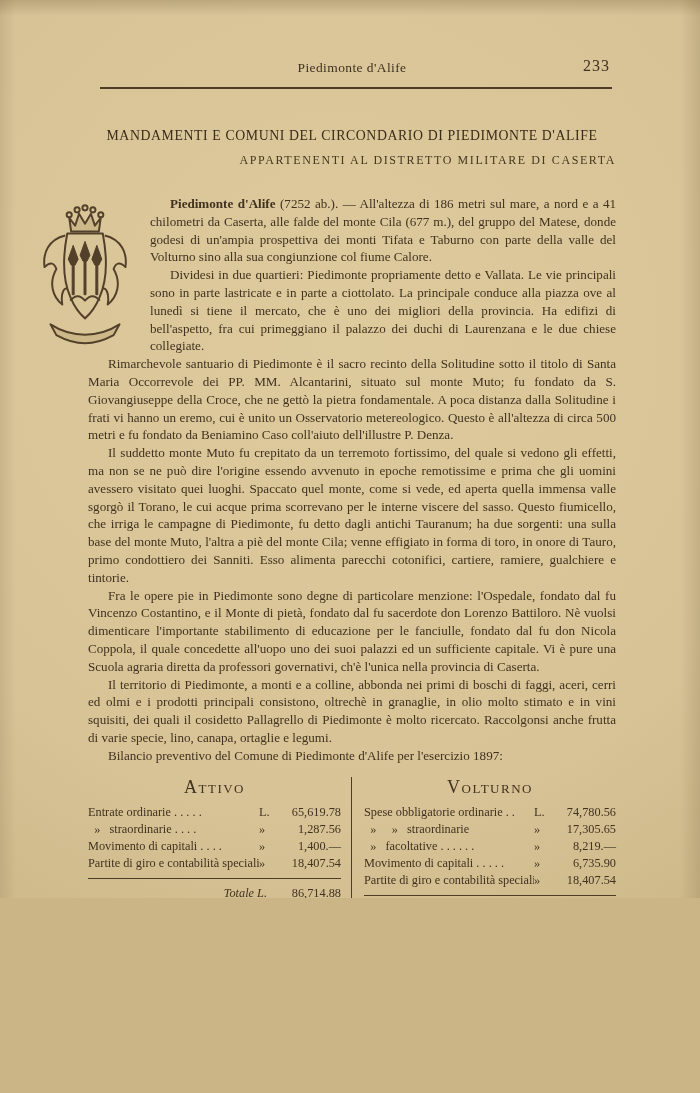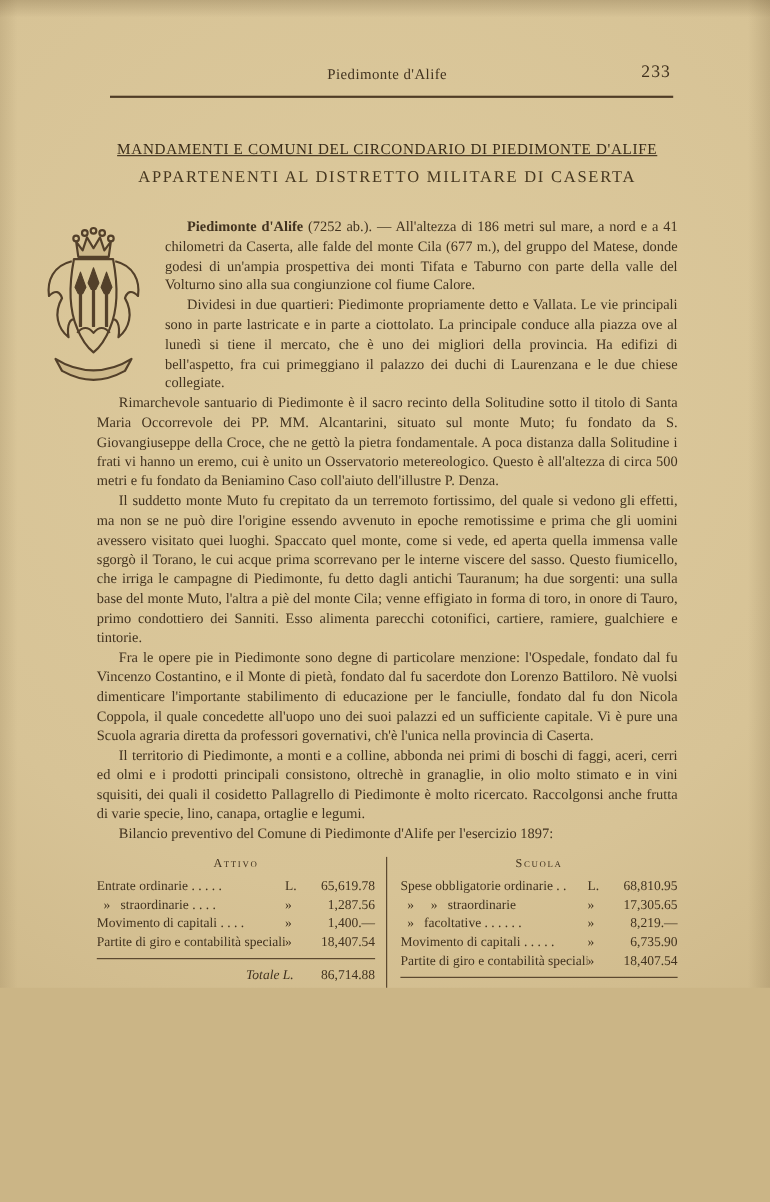--- a/index.html
+++ b/index.html
@@ -15,32 +15,32 @@
       linear-gradient(180deg, rgba(84,63,31,.22) 0, rgba(84,63,31,0) 16px),
       linear-gradient(270deg, rgba(84,63,31,.16) 0, rgba(84,63,31,0) 20px),
       linear-gradient(90deg, rgba(84,63,31,.12) 0, rgba(84,63,31,0) 16px),
       radial-gradient(120% 95% at 48% 38%, #ddca9d 0%, #d7c396 55%, #c7b080 100%);
   }
   .running-head{position:absolute;top:60px;left:88px;right:84px;height:22px;}
   .rh-title{display:block;text-align:center;font-size:13.5px;letter-spacing:.4px;}
   .rh-page{position:absolute;right:6px;top:-3px;font-size:16px;letter-spacing:1px;}
   .head-rule{position:absolute;top:87px;left:100px;right:88px;height:2px;background:#4f3c26;}
   .content{position:absolute;top:128px;left:88px;width:528px;}
-  .title{margin:0 0 9px;text-align:center;font-size:13.8px;font-weight:normal;letter-spacing:.6px;color:#3a2c19;text-decoration:underline;}
-  .subtitle{margin:0 0 27px;text-align:center;font-size:15px;font-weight:normal;letter-spacing:1.6px;color:#46371f;}
+  .title{margin:0 0 9px;text-align:center;font-size:13.8px;font-weight:normal;letter-spacing:.6px;color:#3a2c19;}
+  .subtitle{margin:0 0 27px;text-align:right;font-size:12px;font-weight:normal;letter-spacing:1.6px;color:#46371f;}
   .para{margin:0;text-align:justify;font-size:13.1px;line-height:17.8px;text-indent:20px;}
   .b{font-weight:bold;}
   .i{}
   .crest{float:left;width:102px;height:148px;margin:3px 14px 2px -54px;}
   .crest svg{display:block;width:100%;height:100%;}
   .fin-table{display:flex;margin-top:12px;font-size:12.3px;}
   .fin-col{box-sizing:border-box;width:50%;}
   .fin-col.left{padding-right:10px;border-right:1.5px solid #4f3c26;}
   .fin-col.right{padding-left:12px;}
-  .fin-head{text-align:center;font-variant:small-caps;letter-spacing:1.5px;margin-bottom:6px;font-size:11px;}
+  .fin-head{text-align:center;font-variant:small-caps;letter-spacing:1.5px;margin-bottom:6px;font-size:18px;}
   .fin-row{display:flex;line-height:17px;white-space:nowrap;}
   .fin-lbl{flex:1;overflow:hidden;}
   .fin-cur{width:15px;margin-right:5px;text-align:left;}
   .fin-amt{width:62px;text-align:right;}
   .fin-total{display:flex;justify-content:flex-end;border-top:1.4px solid #4f3c26;margin-top:6px;padding-top:6px;line-height:17px;}
   .fin-total .t-lbl{font-style:italic;margin-right:12px;}
   .fin-total .t-amt{width:62px;text-align:right;}
   .footer{position:absolute;top:1053px;left:100px;font-size:12.6px;font-style:italic;}
 </style>
 </head>
@@ -116,26 +116,26 @@
               <span class="fin-cur">»</span>
               <span class="fin-amt">18,407.54</span>
             </div>
           </div>
         <div class="fin-total">
           <span class="t-lbl">Totale L.</span>
           <span class="t-amt">86,714.88</span>
         </div>
       </div>
       <div class="fin-col right">
-        <div class="fin-head">Scuola</div>
+        <div class="fin-head">Volturno</div>
         <div>
             <div class="fin-row">
               <span class="fin-lbl">Spese obbligatorie ordinarie . .</span>
               <span class="fin-cur">L.</span>
-              <span class="fin-amt">68,810.95</span>
+              <span class="fin-amt">74,780.56</span>
             </div>
             <div class="fin-row">
               <span class="fin-lbl">&nbsp;&nbsp;»&nbsp;&nbsp;&nbsp;&nbsp;&nbsp;»&nbsp;&nbsp;&nbsp;straordinarie</span>
               <span class="fin-cur">»</span>
               <span class="fin-amt">17,305.65</span>
             </div>
             <div class="fin-row">
               <span class="fin-lbl">&nbsp;&nbsp;»&nbsp;&nbsp;&nbsp;facoltative . . . . . .</span>
               <span class="fin-cur">»</span>
               <span class="fin-amt">8,219.—</span>

